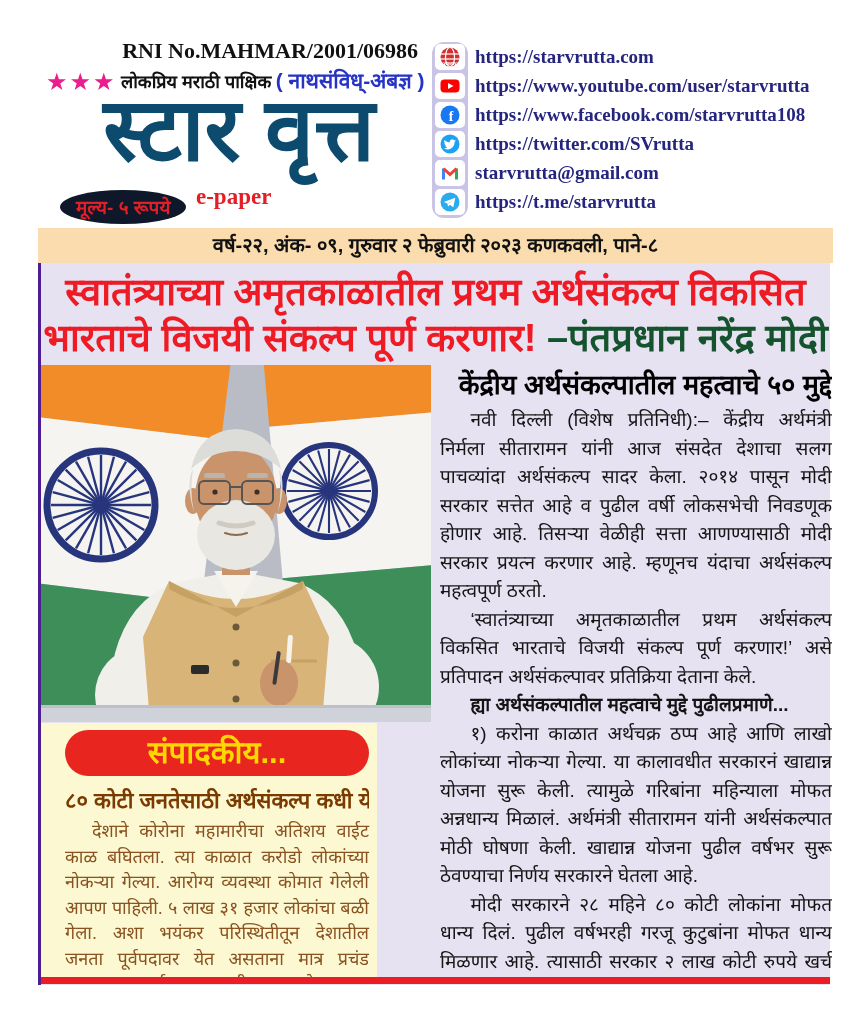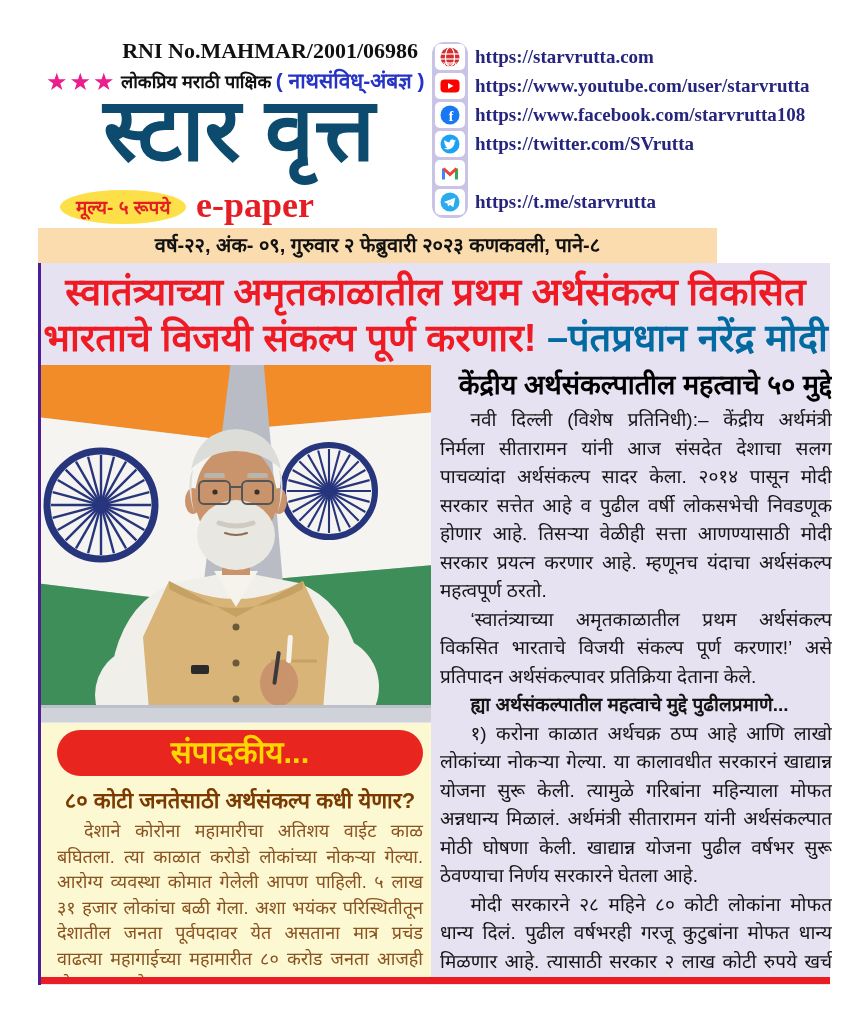--- a/index.html
+++ b/index.html
@@ -9,54 +9,54 @@
 
   
   .rni { position:absolute; left:48px; top:38px; width:370px; text-align:right;
          font-family:"Liberation Serif", serif; font-weight:bold; font-size:22px; color:#111; }
   .tagline-row { position:absolute; left:46px; top:66px; width:400px; white-space:nowrap; }
   .stars { color:#EA1E8D; font-size:24px; letter-spacing:2px; vertical-align:-2px; }
   .tagline-text { font-weight:bold; font-size:18px; color:#111; }
   .tagline-paren { font-weight:bold; font-size:21px; color:#2633C5; }
   .logo { position:absolute; left:44px; top:80px; width:390px; text-align:center;
           font-size:88px; line-height:100px; font-weight:bold; color:#0c4a6e; white-space:nowrap; }
-  .price-oval { position:absolute; left:60px; top:190px; background:#fde047; border-radius:50%;
+  .price-oval { position:absolute; left:60px; top:190px; background:#0f172a; border-radius:50%;
                 padding:4px 16px; color:#E31E25; font-weight:bold; font-size:19px; white-space:nowrap; }
-  .epaper { position:absolute; left:196px; top:184px; color:#E31E25; font-weight:bold; font-size:36px;
+  .epaper { position:absolute; left:196px; top:184px; color:#E31E25; font-weight:bold; font-size:23px;
             font-family:"Liberation Serif", serif; }
 
   
   .social { position:absolute; left:432px; top:42px; }
   .icon-strip-bg { position:absolute; left:0; top:0; width:36px; height:176px;
                    background:#C9C4E6; border-radius:12px; }
   .social-row { position:relative; display:flex; align-items:center; height:29px; }
   .icon-tile { width:30px; height:26px; margin-left:3px; background:#ffffff; border-radius:5px;
                display:flex; align-items:center; justify-content:center; flex:0 0 auto; }
   .icon-tile svg { display:block; }
   .link-text { margin-left:10px; font-family:"Liberation Serif", serif; font-weight:bold;
                font-size:19px; color:#26257E; white-space:nowrap; }
 
   
-  .date-bar { position:absolute; left:38px; top:228px; width:679px; height:35px; background:#FBDCAE;
+  .date-bar { position:absolute; left:38px; top:228px; width:795px; height:35px; background:#FBDCAE;
               text-align:center; line-height:35px; font-weight:bold; font-size:20px; color:#111; }
 
   
   .content { position:absolute; left:38px; top:263px; width:792px; height:722px; background:#E6E2F2;
              border-left:3px solid #4c1d95; }
   .headline { position:absolute; left:0; top:6px; width:100%; text-align:center; font-weight:bold;
               line-height:46px; font-size:38px; white-space:nowrap; }
   .headline .red { color:#EE1B24; }
-  .headline .purple { color:#0369a1; }
+  .headline .purple { color:#14532d; }
 
   .photo-box { position:absolute; left:0px; top:102px; width:390px; height:357px; overflow:hidden;
                background:#b9bcc4; }
 
   
-  .editorial { position:absolute; left:0px; top:460px; width:390px; height:254px; background:#FCF8D2;
-               overflow:hidden; padding:7px 8px 0 16px; }
+  .editorial { position:absolute; left:0px; top:460px; width:336px; height:254px; background:#FCF8D2;
+               overflow:hidden; padding:7px 8px 0 24px; }
   .ed-pill { height:46px; border-radius:23px; background:#E8251F; color:#FFD700; text-align:center;
              line-height:46px; font-weight:bold; font-size:31px; }
   .ed-heading { margin-top:8px; text-align:center; font-weight:bold; font-size:22px; color:#7A3A00;
                 white-space:nowrap; overflow:hidden; }
   .ed-body { margin-top:5px; font-size:18px; line-height:1.42; color:#8A5220; text-align:justify;
              text-indent:1.5em; }
 
   
   .article { position:absolute; left:399px; top:102px; width:392px; height:612px; overflow:hidden;
              color:#141414; }
@@ -129,20 +129,21 @@
     </div>
 
     <div class="social-row">
       <span class="icon-tile">
         <svg width="22" height="22" viewBox="0 0 22 22">
           <line x1="4.5" y1="6.5" x2="4.5" y2="17.5" stroke="#4285F4" stroke-width="3"></line>
           <line x1="17.5" y1="6.5" x2="17.5" y2="17.5" stroke="#34A853" stroke-width="3"></line>
           <path d="M4.5 6.5 L11 12.5 L17.5 6.5" fill="none" stroke="#EA4335" stroke-width="3"></path>
         </svg>
       </span>
+      <span class="link-text">starvrutta@gmail.com</span>
     </div>
 
     <div class="social-row">
       <span class="icon-tile">
         <svg width="22" height="22" viewBox="0 0 22 22">
           <circle cx="11" cy="11" r="9.5" fill="#2AABEE"></circle>
           <path d="M4.8 11l11.5-4.3-2 9.5-3.4-2.4-1.8 1.8-.7-3.2z" fill="#fff"></path>
           <path d="M8.4 12.4l6.5-4.6-5.2 5.1z" fill="#cde9f7"></path>
         </svg>
       </span>

